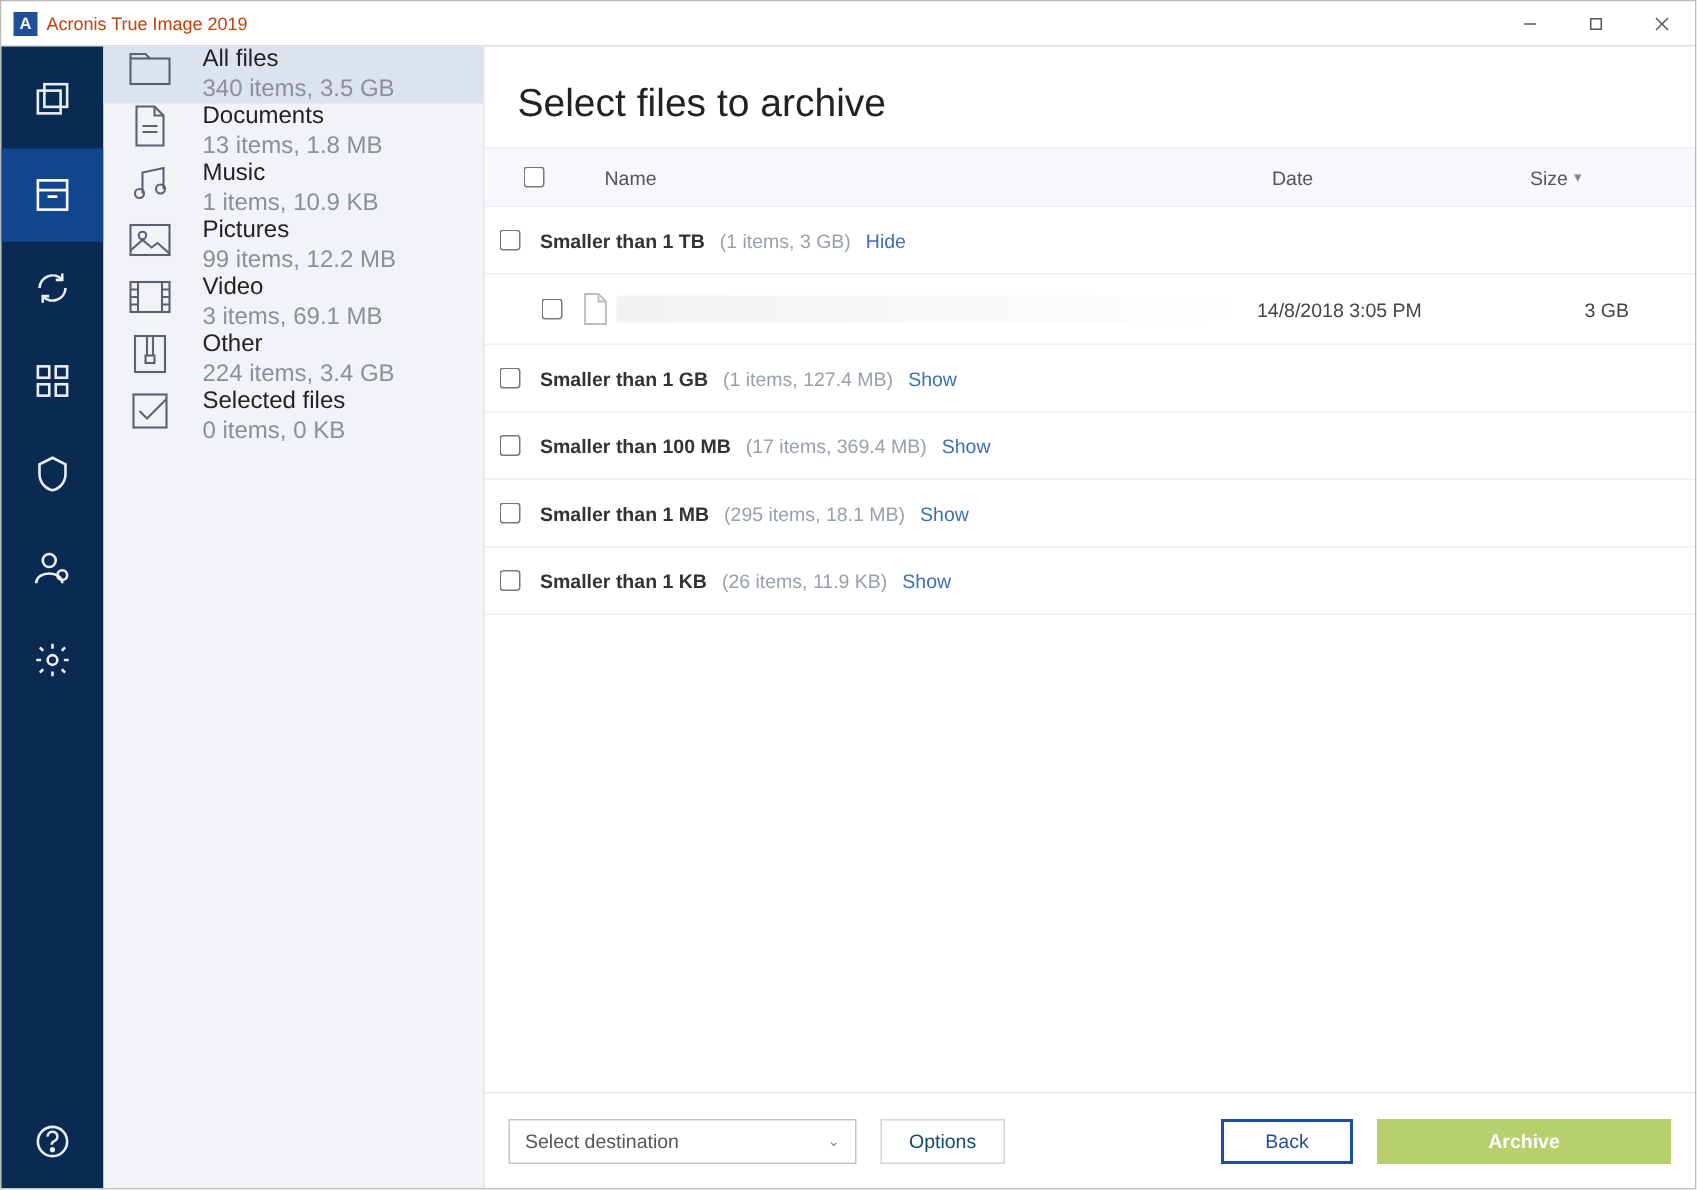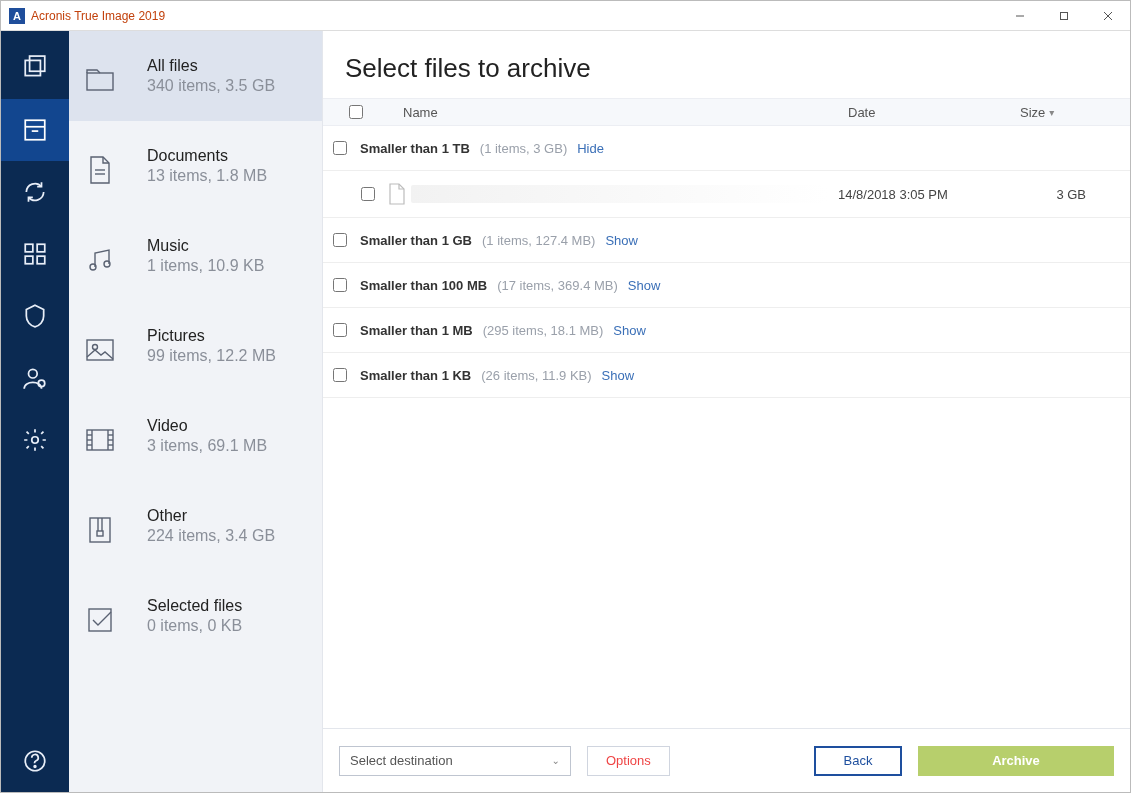--- a/index.html
+++ b/index.html
@@ -9,49 +9,49 @@
   .titlebar .appicon { width: 16px; height: 16px; background: #1f4e9b; color: #fff; font-weight: bold; font-size: 11px; display: flex; align-items: center; justify-content: center; margin-right: 6px; }
   .titlebar .title { font-size: 12px; color: #c2410c; }
   .titlebar .winbtns { margin-left: auto; display: flex; }
   .winbtn { width: 44px; height: 28px; display: flex; align-items: center; justify-content: center; color: #555; }
   .body { flex: 1; display: flex; min-height: 0; }
   .rail { width: 68px; background: #0b2a52; display: flex; flex-direction: column; align-items: center; padding-top: 6px; }
   .rail-item { width: 68px; height: 62px; display: flex; align-items: center; justify-content: center; color: #e8eef8; }
   .rail-item.active { background: #12468f; }
   .rail-spacer { flex: 1; }
   .catlist { width: 254px; background: #f1f3f7; border-right: 1px solid #e3e6ec; display: flex; flex-direction: column; }
-  .cat { display: flex; align-items: flex-end; padding: 26px 16px; gap: 32px; }
+  .cat { display: flex; align-items: flex-start; padding: 0 16px; gap: 20px; }
   .cat.selected { background: #dde3ee; }
   .cat .icn { width: 30px; height: 30px; color: #5a6272; display: flex; align-items: center; justify-content: center; }
   .cat .txt .name { font-size: 16px; color: #222; }
   .cat .txt .sub { font-size: 16px; color: #8a8f99; margin-top: 2px; }
   .main { flex: 1; display: flex; flex-direction: column; min-width: 0; }
   .main-header { padding: 22px 22px 14px 22px; }
   .main-title { font-size: 26px; color: #222; }
-  .cols { height: 28px; background: #f6f8fb; border-top: 1px solid #eceef3; border-bottom: 1px solid #eceef3; display: flex; align-items: center; padding-left: 22px; color: #555; font-size: 13px; }
+  .cols { height: 40px; background: #f6f8fb; border-top: 1px solid #eceef3; border-bottom: 1px solid #eceef3; display: flex; align-items: center; padding-left: 22px; color: #555; font-size: 13px; }
   .cols .chk { width: 26px; }
   .cols .name { flex: 1; padding-left: 32px; }
   .cols .date { width: 160px; }
   .cols .size { width: 110px; display: flex; align-items: center; gap: 4px; margin-left: 12px; }
   .filelist { flex: 1; overflow: auto; }
   .group { border-bottom: 1px solid #eee; padding: 12px 6px; display: flex; align-items: center; gap: 10px; }
   .group .gname { font-weight: 600; color: #333; }
   .group .ginfo { color: #9aa0aa; }
   .group .gtoggle { color: #3a6fb7; }
   .row { display: flex; align-items: center; padding: 12px 22px 12px 34px; border-bottom: 1px solid #eee; }
   .row .chk { width: 26px; }
   .row .ficon { width: 28px; display:flex; justify-content:center; }
   .row .fname { flex: 1; color: #ccc; background: linear-gradient(90deg,#f2f2f2,#fff); height: 18px; border-radius: 2px; margin-right: 10px; }
   .row .fdate { width: 160px; color: #444; }
   .row .fsize { width: 110px; color: #444; text-align: right; padding-right: 22px; }
   .footer { height: 64px; border-top: 1px solid #e3e6ec; display: flex; align-items: center; padding: 0 16px; gap: 16px; }
   .footer-left { flex: 1; display: flex; gap: 16px; align-items: center; }
   .dest { width: 232px; height: 30px; border: 1px solid #bfc5d0; display: flex; align-items: center; padding: 0 10px; color: #555; background: #fff; justify-content: space-between; }
   .btn { height: 30px; padding: 0 18px; border: 1px solid #bfc5d0; background: #fff; display: flex; align-items: center; justify-content: center; }
-  .btn.disabled { color: #ef4444; border-color: #d0d5df; text-align: right; }
+  .btn.disabled { color: #0c4a6e; border-color: #d0d5df; text-align: right; }
   .btn.primary { border: 2px solid #1e4f9e; color: #1e4f9e; font-weight: 400; min-width: 88px; }
   .btn.archive { background: #b7cf6c; color: #fff; font-weight: 600; min-width: 196px; border: none; }
   input[type=checkbox].cb { width: 14px; height: 14px; accent-color: #1e4f9e; }
   .chev { font-size: 10px; color: #888; }
   svg { display: block; }
 </style>
 </head>
 <body>
 
 <div class="window">

